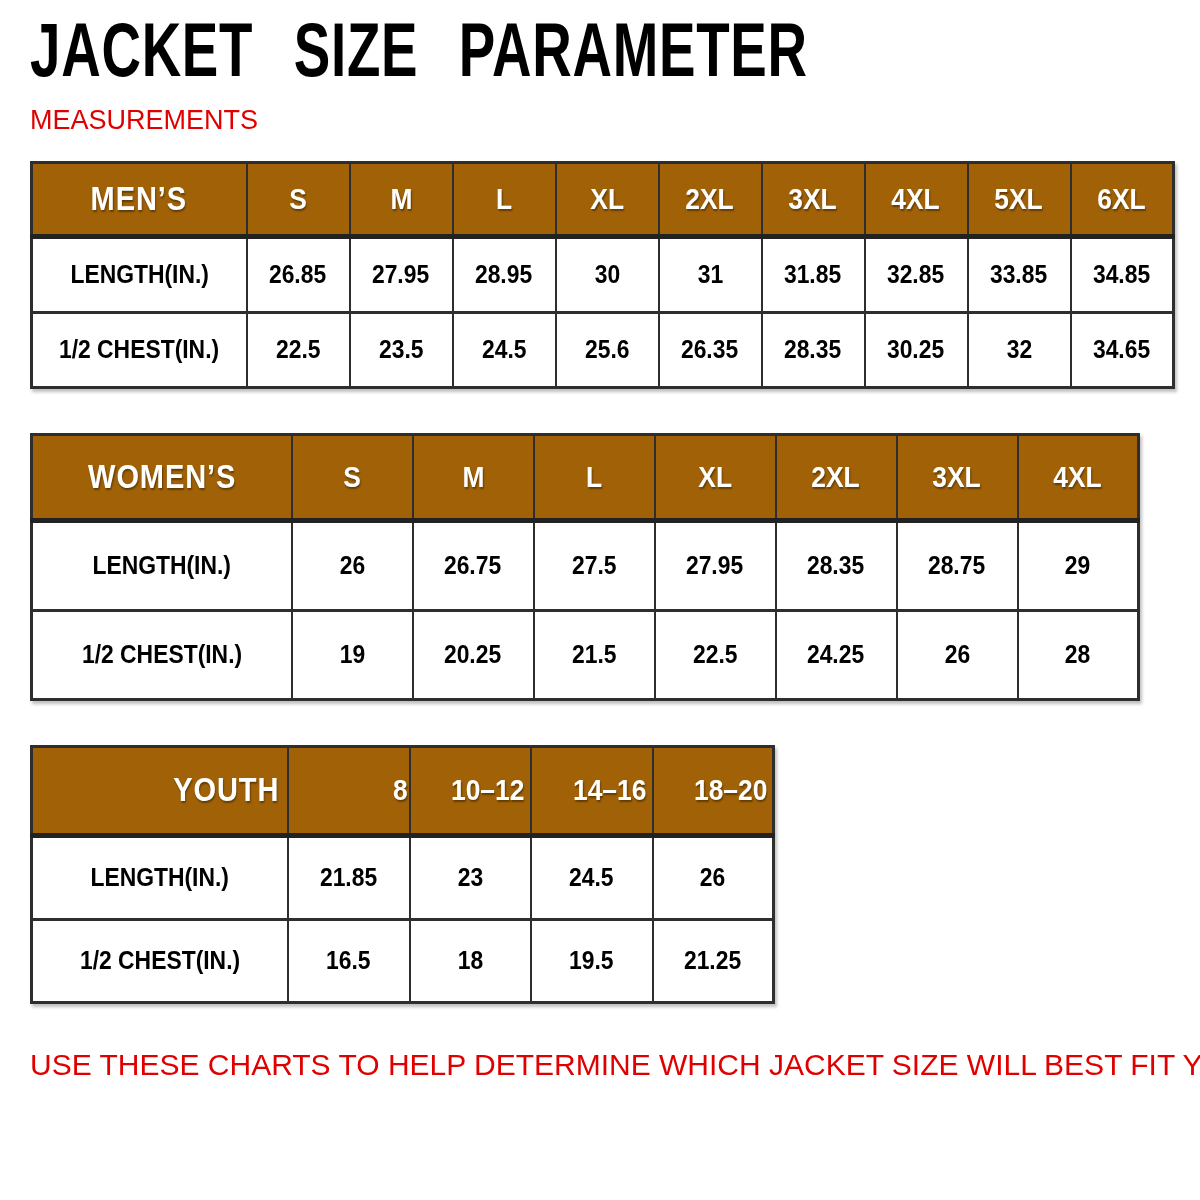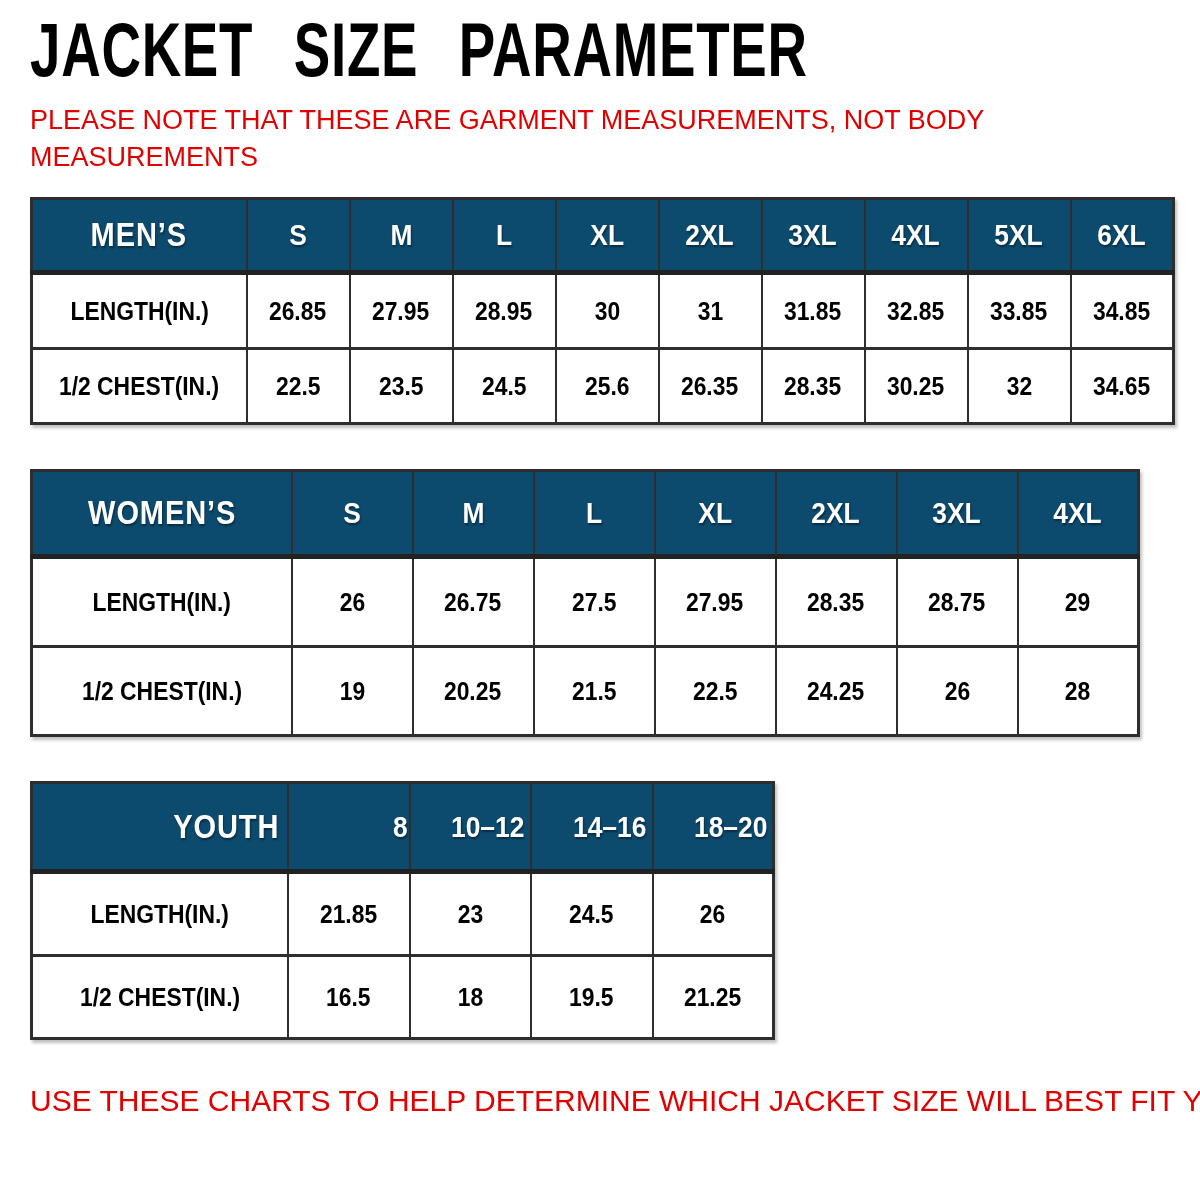--- a/index.html
+++ b/index.html
@@ -52,21 +52,21 @@
   table.size-table + table.size-table { margin-top: 44px; }
   table.size-table th,
   table.size-table td {
     border: 2px solid #2e2e2e;
     text-align: center;
     vertical-align: middle;
     padding: 0;
     overflow: hidden;
   }
   table.size-table thead th {
-    background: #0c4a6e;
+    background: #a16207;
     color: #ffffff;
     font-weight: bold;
     font-size: 30px;
     border-bottom: 5px solid #222222;
     text-shadow: 1px 2px 2px rgba(0,0,0,0.40);
   }
   table.size-table thead th.group {
     font-size: 33px;
     letter-spacing: 1px;
   }
@@ -105,21 +105,20 @@
   }
 </style>
 </head>
 <body>
 
 <div class="page">
 
   <h1 class="title"><span class="condense">JACKET SIZE PARAMETER</span></h1>
 
   <p class="note">
-    <span class="line">PLEASE NOTE THAT THESE ARE GARMENT MEASUREMENTS, NOT BODY</span>
     <span class="line">MEASUREMENTS</span>
   </p>
 
   <div class="tables" id="tables-root">
       <table class="size-table mens">
         <colgroup>
           <col style="width: 215px;">
           <col style="width: 103px;">
           <col style="width: 103px;">
           <col style="width: 103px;">

